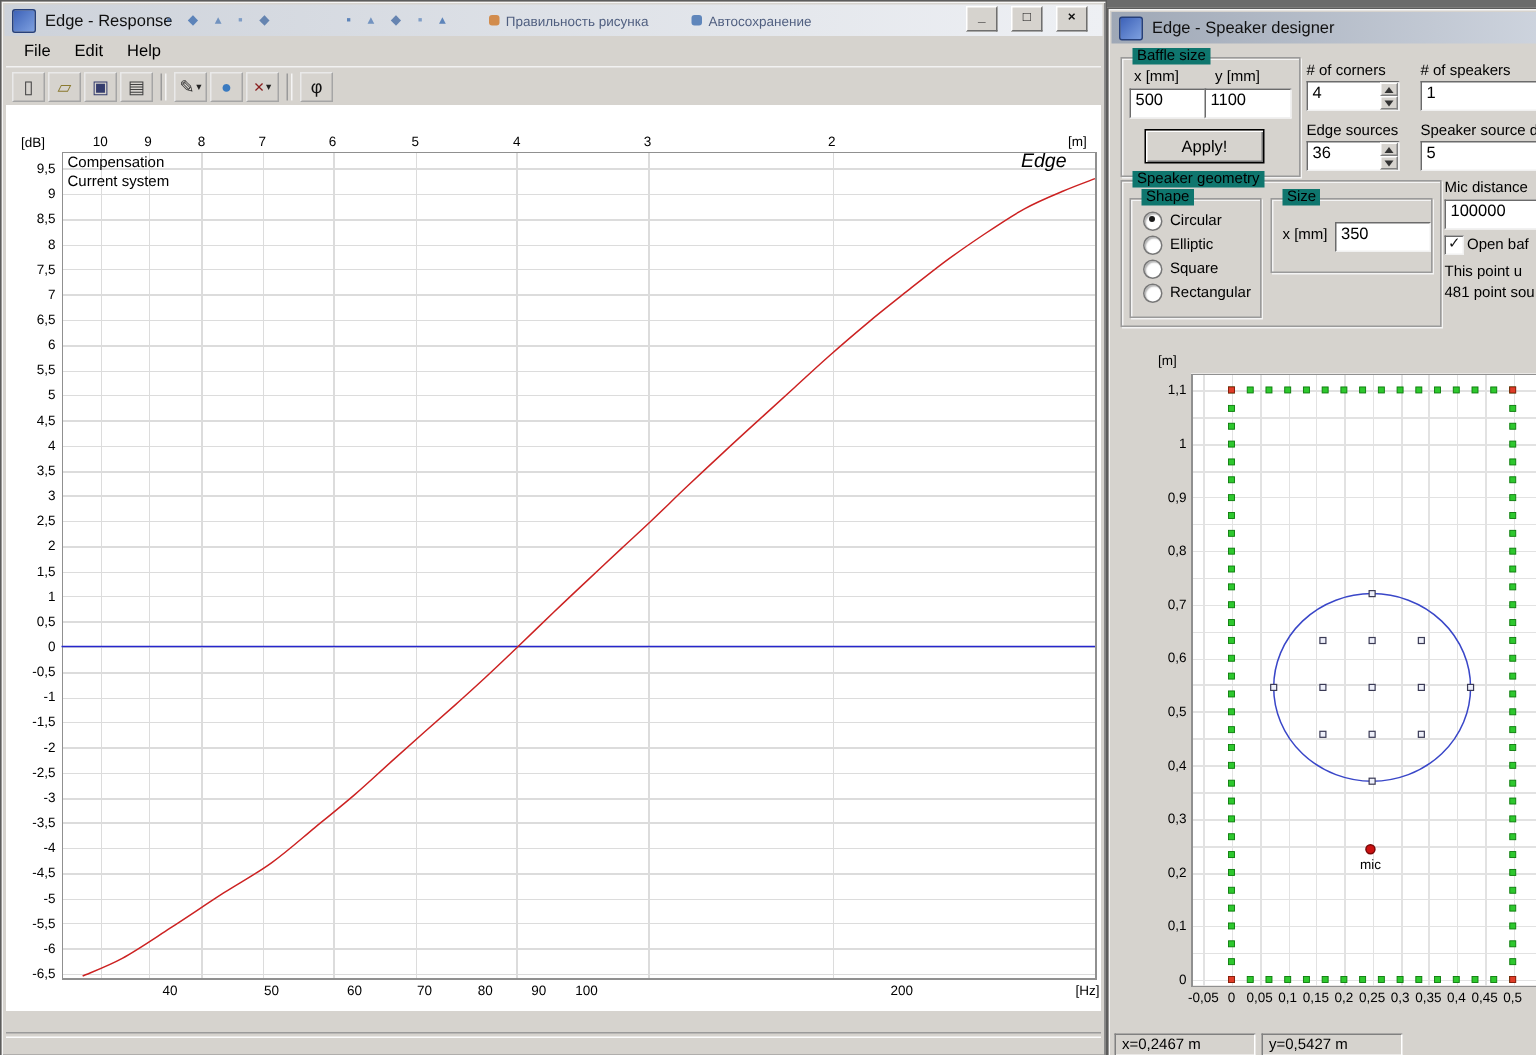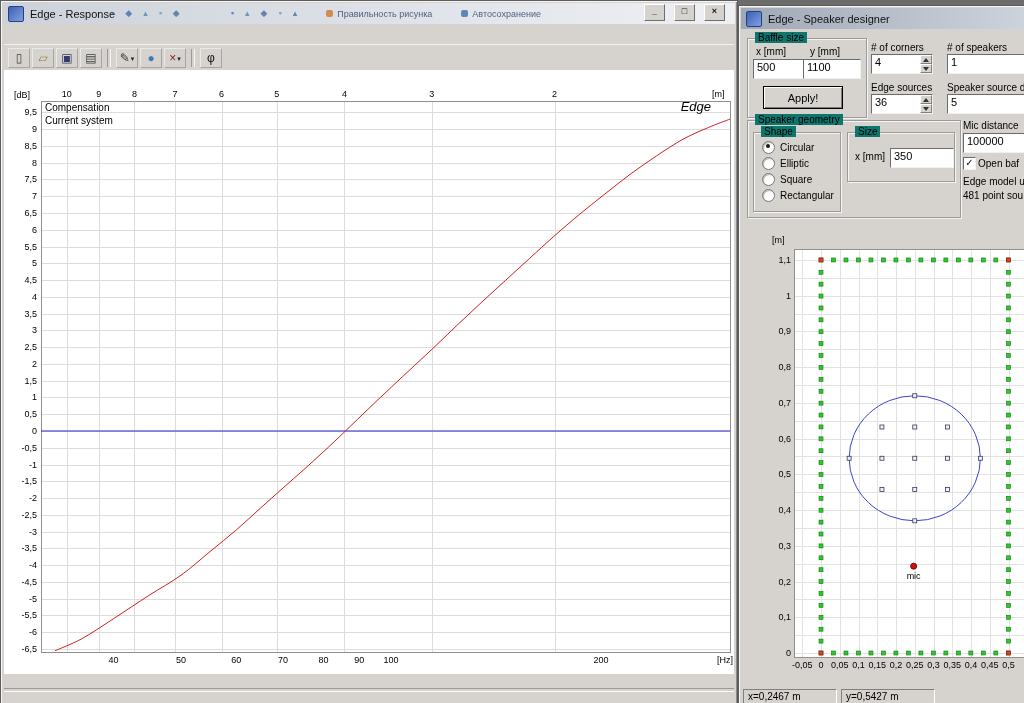--- a/index.html
+++ b/index.html
@@ -93,20 +93,25 @@
           <span class="ov-lbl" style="margin-left: 18px;">
             <span class="ov-dot" style="background: rgb(63, 111, 176);"></span>
             <span>Автосохранение</span>
           </span>
         </div>
     </div>
     <div class="winbtns" id="left-winbtns">
         <span class="winbtn">_</span>
         <span class="winbtn">□</span>
         <span class="winbtn">×</span>
+      </div>
+    <div class="menubar" id="left-menubar">
+        <span class="menu-item">File</span>
+        <span class="menu-item">Edit</span>
+        <span class="menu-item">Help</span>
       </div>
     <div class="toolbar" id="left-toolbar">
         <button class="tbtn">
           <span style="color: rgb(64, 64, 64);">▯</span>
         </button>
         <button class="tbtn">
           <span style="color: rgb(138, 122, 48);">▱</span>
         </button>
         <button class="tbtn">
           <span style="color: rgb(52, 60, 110);">▣</span>
@@ -511,21 +516,21 @@
     <div class="groupbox" style="left:108px;top:126px;width:106px;height:48px">
       <span class="gcap">Size</span>
     </div>
     <span class="lbl" style="left:116px;top:145px">x [mm]</span>
     <div class="field" style="left:151px;top:142px;width:56px">350</div>
 
     <span class="lbl" style="left:224px;top:114px">Mic distance</span>
     <div class="field" style="left:224px;top:127px;width:74px">100000</div>
     <span class="cb" id="open-baffle-cb" style="left:224px;top:151px">✓</span>
     <span class="lbl" style="left:239px;top:152px">Open baf</span>
-    <span class="lbl" style="left:224px;top:170px">Edge model u</span>
+    <span class="lbl" style="left:224px;top:170px">This point u</span>
     <span class="lbl" style="left:224px;top:184px">481 point sou</span>
 
     <div class="statusbar">
       <span class="scell">x=0,2467 m</span>
       <span class="scell">y=0,5427 m</span>
     </div>
   </div>
 </div>
 
 </body></html>

